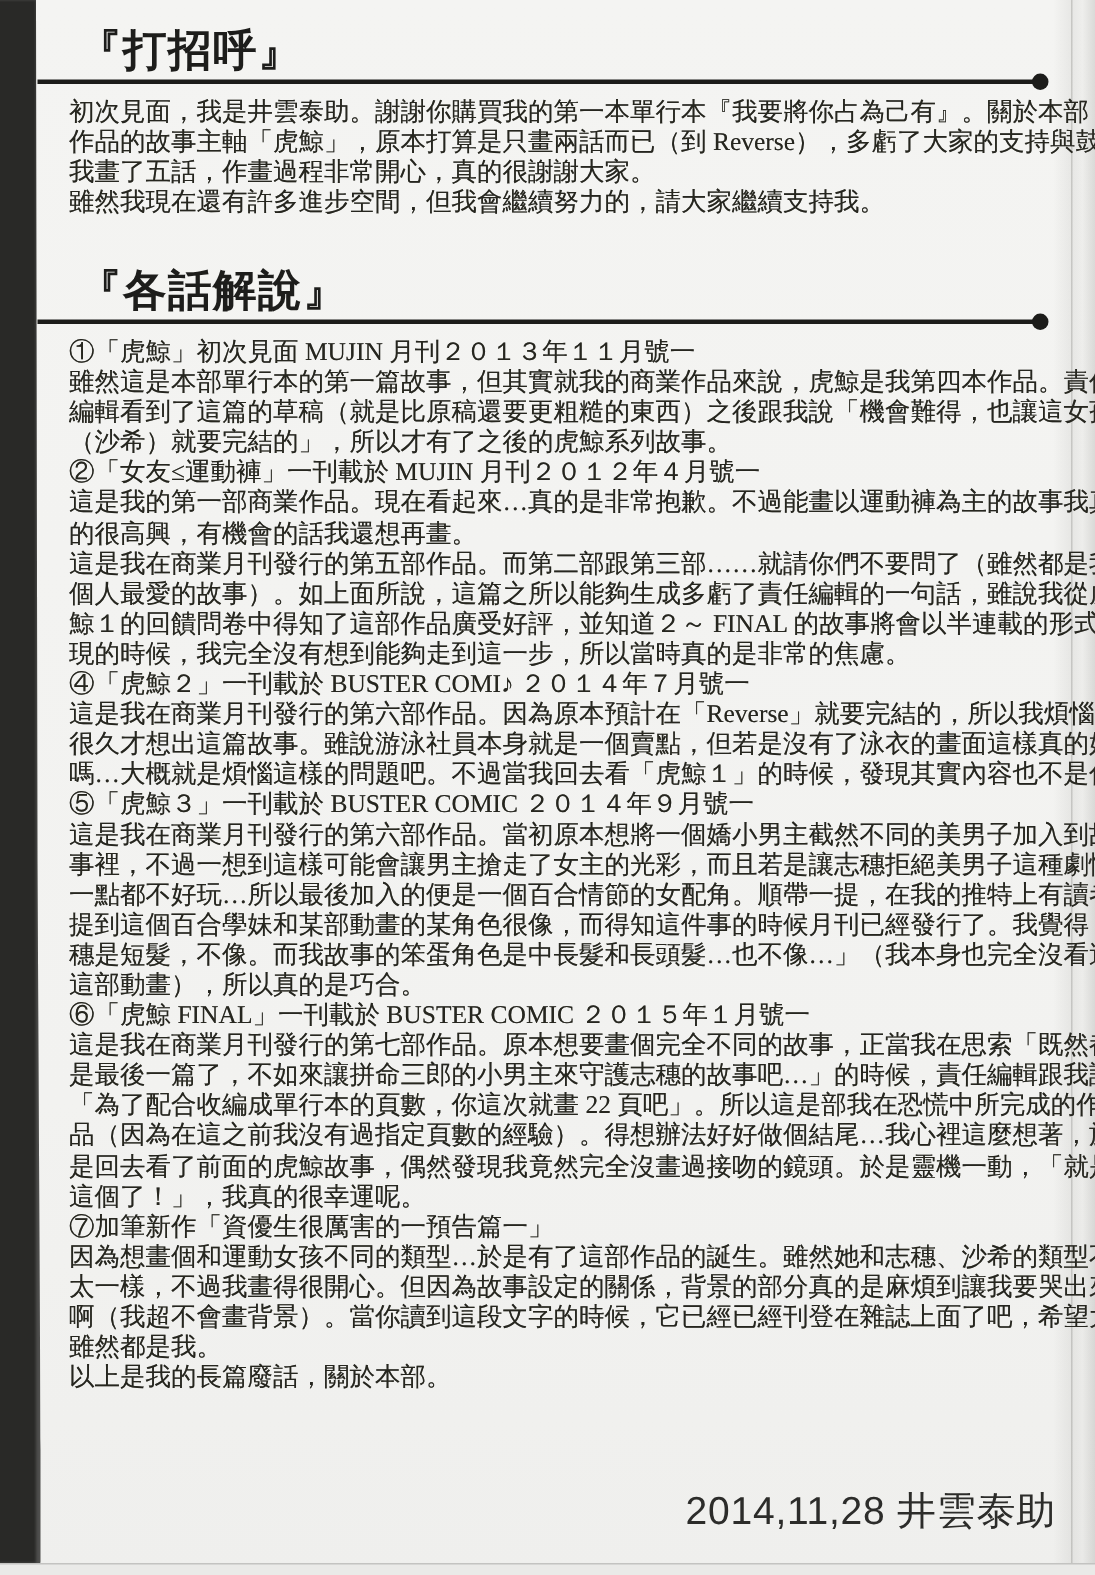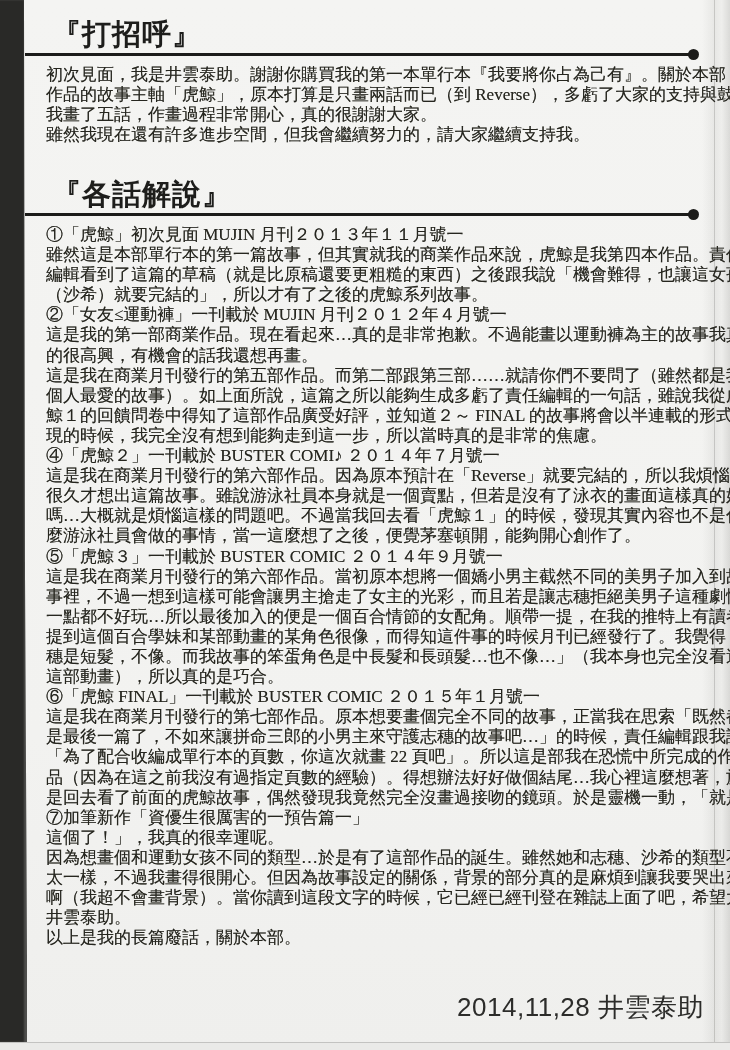--- a/index.html
+++ b/index.html
@@ -133,40 +133,39 @@
         <div class="text-line">這是我的第一部商業作品。現在看起來…真的是非常抱歉。不過能畫以運動褲為主的故事我真</div>
         <div class="text-line">的很高興，有機會的話我還想再畫。</div>
         <div class="text-line">這是我在商業月刊發行的第五部作品。而第二部跟第三部……就請你們不要問了（雖然都是我</div>
         <div class="text-line">個人最愛的故事）。如上面所說，這篇之所以能夠生成多虧了責任編輯的一句話，雖說我從虎</div>
         <div class="text-line">鯨１的回饋問卷中得知了這部作品廣受好評，並知道２～ FINAL 的故事將會以半連載的形式呈</div>
         <div class="text-line">現的時候，我完全沒有想到能夠走到這一步，所以當時真的是非常的焦慮。</div>
         <div class="text-line">④「虎鯨２」一刊載於 BUSTER COMI♪ ２０１４年７月號一</div>
         <div class="text-line">這是我在商業月刊發行的第六部作品。因為原本預計在「Reverse」就要完結的，所以我煩惱了</div>
         <div class="text-line">很久才想出這篇故事。雖說游泳社員本身就是一個賣點，但若是沒有了泳衣的畫面這樣真的好</div>
         <div class="text-line">嗎…大概就是煩惱這樣的問題吧。不過當我回去看「虎鯨１」的時候，發現其實內容也不是什</div>
-        <div class="text-line">麼游泳社員會做的事情，當一這麼想了之後，便覺茅塞頓開，能夠開心創作了。</div>
         <div class="text-line">⑤「虎鯨３」一刊載於 BUSTER COMIC ２０１４年９月號一</div>
         <div class="text-line">這是我在商業月刊發行的第六部作品。當初原本想將一個嬌小男主截然不同的美男子加入到故</div>
         <div class="text-line">事裡，不過一想到這樣可能會讓男主搶走了女主的光彩，而且若是讓志穗拒絕美男子這種劇情</div>
         <div class="text-line">一點都不好玩…所以最後加入的便是一個百合情節的女配角。順帶一提，在我的推特上有讀者</div>
         <div class="text-line">提到這個百合學妹和某部動畫的某角色很像，而得知這件事的時候月刊已經發行了。我覺得「志</div>
         <div class="text-line">穗是短髮，不像。而我故事的笨蛋角色是中長髮和長頭髮…也不像…」（我本身也完全沒看過</div>
         <div class="text-line">這部動畫），所以真的是巧合。</div>
         <div class="text-line">⑥「虎鯨 FINAL」一刊載於 BUSTER COMIC ２０１５年１月號一</div>
         <div class="text-line">這是我在商業月刊發行的第七部作品。原本想要畫個完全不同的故事，正當我在思索「既然都</div>
         <div class="text-line">是最後一篇了，不如來讓拼命三郎的小男主來守護志穗的故事吧…」的時候，責任編輯跟我說</div>
         <div class="text-line">「為了配合收編成單行本的頁數，你這次就畫 22 頁吧」。所以這是部我在恐慌中所完成的作</div>
         <div class="text-line">品（因為在這之前我沒有過指定頁數的經驗）。得想辦法好好做個結尾…我心裡這麼想著，於</div>
         <div class="text-line">是回去看了前面的虎鯨故事，偶然發現我竟然完全沒畫過接吻的鏡頭。於是靈機一動，「就是</div>
+        <div class="text-line">這個了！」，我真的很幸運呢。</div>
         <div class="text-line">⑦加筆新作「資優生很厲害的一預告篇一」</div>
-        <div class="text-line">這個了！」，我真的很幸運呢。</div>
         <div class="text-line">因為想畫個和運動女孩不同的類型…於是有了這部作品的誕生。雖然她和志穗、沙希的類型不</div>
         <div class="text-line">太一樣，不過我畫得很開心。但因為故事設定的關係，背景的部分真的是麻煩到讓我要哭出來</div>
         <div class="text-line">啊（我超不會畫背景）。當你讀到這段文字的時候，它已經已經刊登在雜誌上面了吧，希望大</div>
-        <div class="text-line">井雲泰助。</div>
+        <div class="text-line">雖然都是我。</div>
         <div class="text-line">以上是我的長篇廢話，關於本部。</div>
       </div>
   </section>
 
   <div class="signature">2014,11,28 井雲泰助</div>
 
   <div class="right-edge"></div>
   <div class="bottom-edge"></div>
 
 </div>

